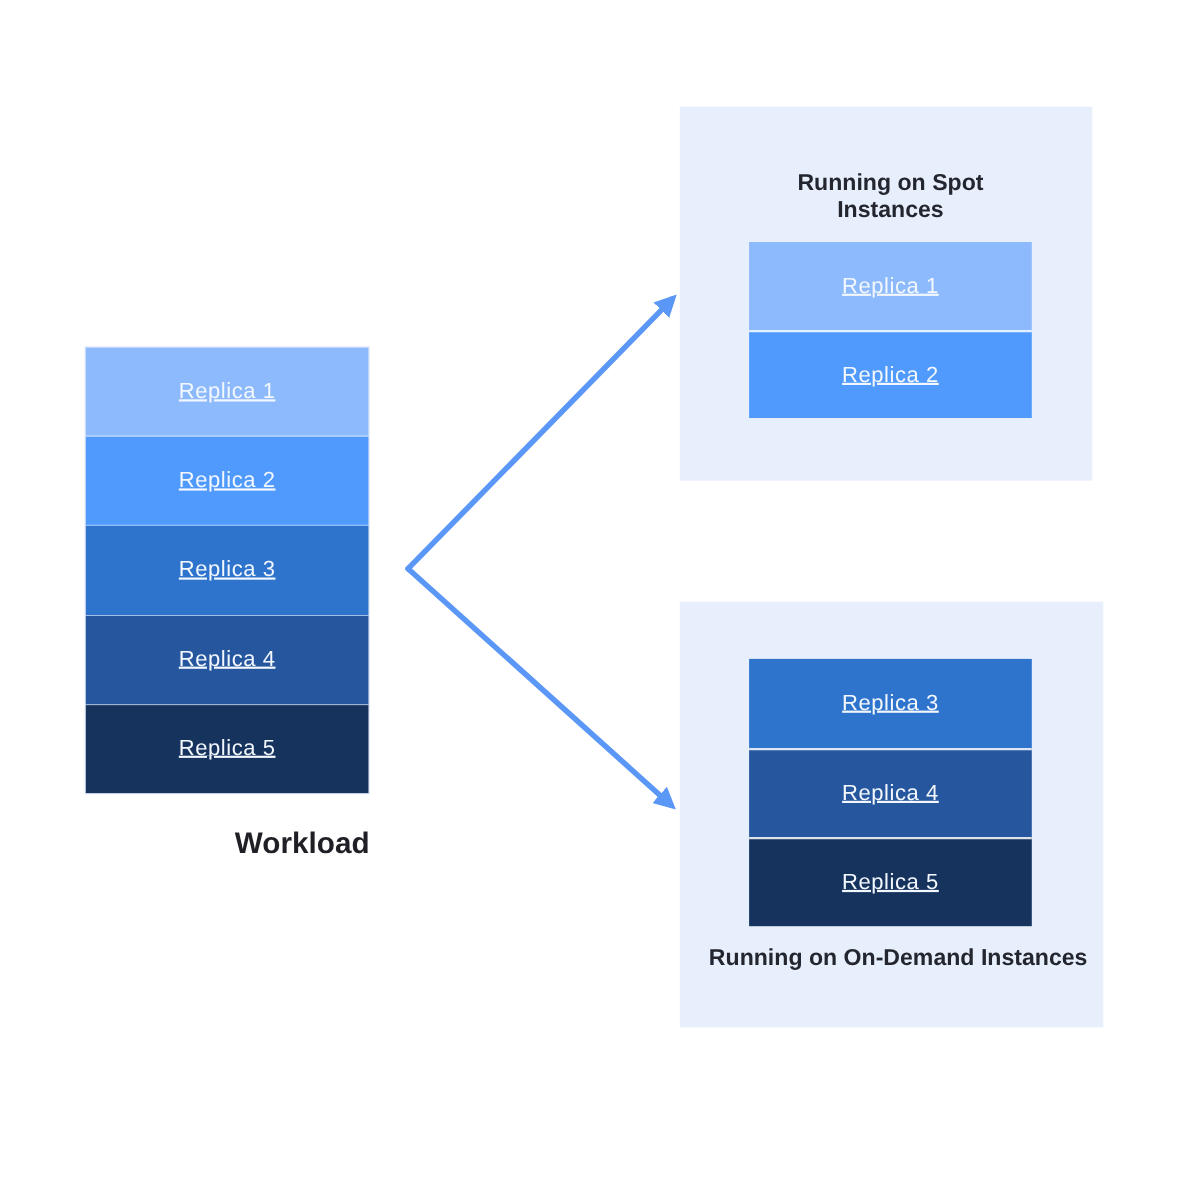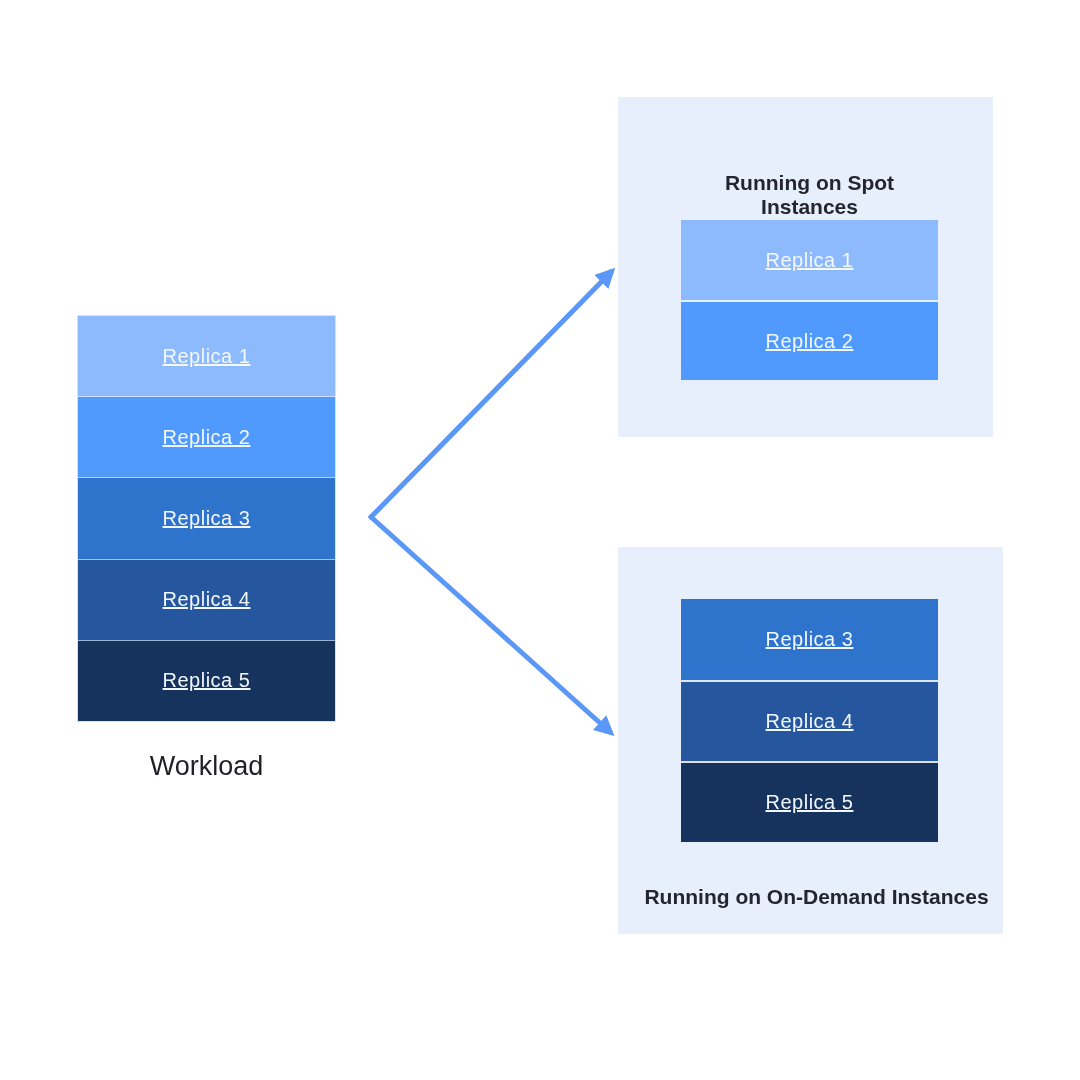--- a/index.html
+++ b/index.html
@@ -43,23 +43,23 @@
     font-size: 20px;
     letter-spacing: 0.5px;
     box-sizing: border-box;
     text-decoration: underline;
   }
 
   .workload-label {
     position: absolute;
     left: 77px; top: 751px;
     width: 259px;
-    text-align: center;
+    text-align: right;
     font-size: 27px;
-    font-weight: 400;
+    font-weight: 700;
     color: var(--workload-text);
   }
 
   .panel {
     position: absolute;
     background: var(--panel-bg);
   }
   .panel-spot {
     left: 618px; top: 97px;
     width: 375px; height: 340px;
@@ -70,22 +70,22 @@
   }
 
   .panel-title {
     position: absolute;
     left: 0; right: 0;
     text-align: center;
     font-size: 21px;
     font-weight: 700;
     color: var(--title-color);
   }
-  .panel-spot .panel-title { top: 58px; left: 63px; right: auto; width: 257px; margin-top: 16px; }
-  .panel-ondemand .panel-title { top: 338px; padding-left: 12px; }
+  .panel-spot .panel-title { top: 58px; left: 63px; right: auto; width: 257px; }
+  .panel-ondemand .panel-title { top: 312px; padding-left: 12px; }
 
   .panel-stack {
     position: absolute;
     left: 63px;
     width: 257px;
     display: flex; flex-direction: column;
   }
   .panel-spot .panel-stack { top: 123px; }
   .panel-ondemand .panel-stack { top: 52px; }
 

